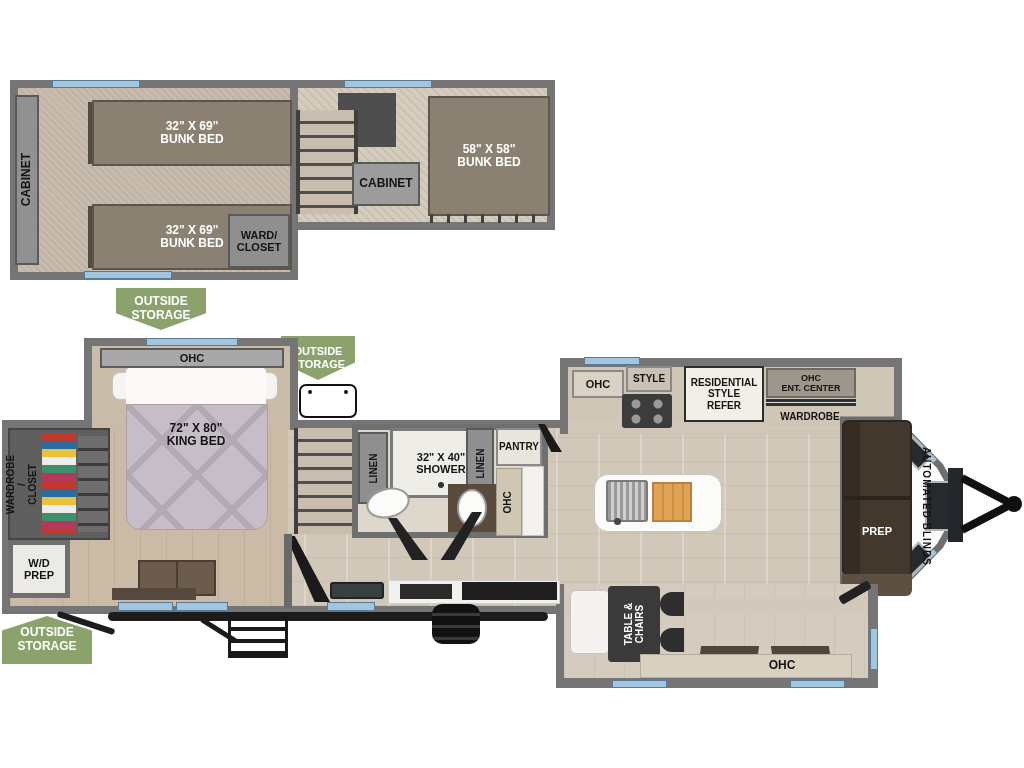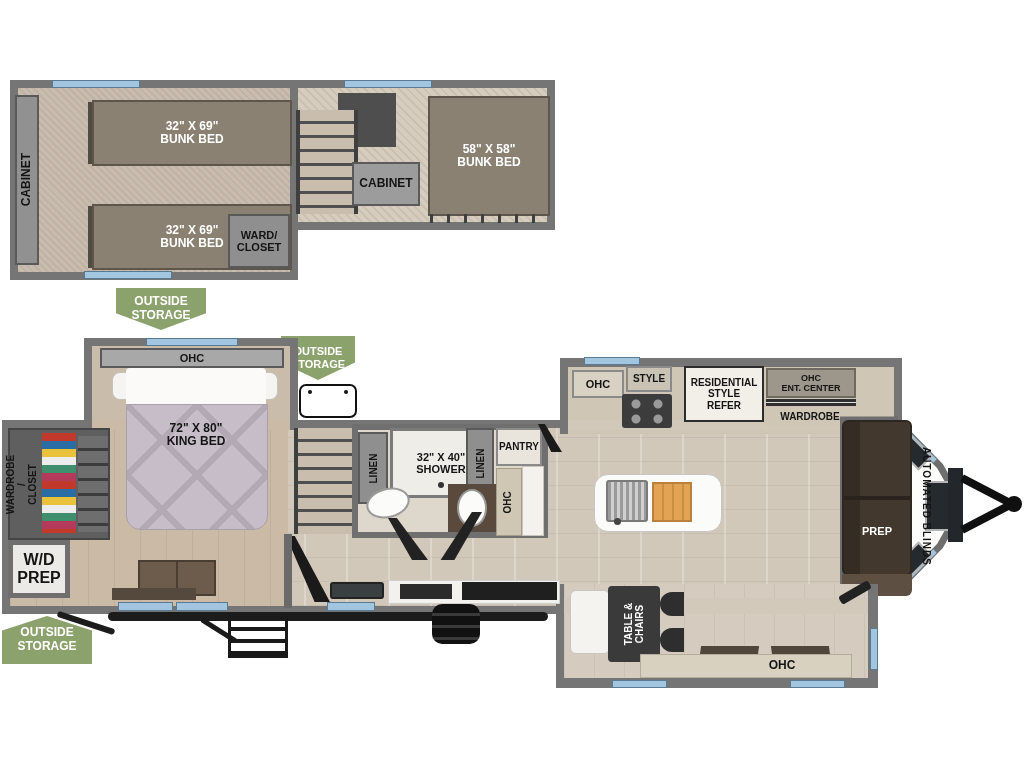--- a/index.html
+++ b/index.html
@@ -103,21 +103,21 @@
 
   <div class="abs" style="left:8px;top:428px;width:102px;height:112px;background:#5f5f5f;border:2px solid #454545;box-sizing:border-box;"></div>
   <div class="abs" style="left:42px;top:433px;width:34px;height:100px;background:repeating-linear-gradient(180deg,#c0392b 0 8px,#2a6da4 8px 16px,#e8c23a 16px 24px,#ececec 24px 32px,#3f8f6e 32px 40px,#b33a5b 40px 48px);"></div>
   <div class="abs" style="left:78px;top:436px;width:30px;height:96px;background:repeating-linear-gradient(180deg,#6e6e6e 0 12px,#3c3c3c 12px 15px);"></div>
   <div class="abs vwrap" style="left:6px;top:428px;width:32px;height:112px;">
     <span class="vrot" style="font-size:10px;">WARDROBE /
 CLOSET</span>
   </div>
 
   <div class="abs vwrap" style="left:8px;top:540px;width:62px;height:58px;background:#eceae6;border:5px solid #6f6f6f;box-sizing:border-box;">
-    <span class="lbl" style="font-size:16px;">W/D
+    <span class="lbl" style="font-size:11px;">W/D
 PREP</span>
   </div>
 
   <div class="abs" style="left:138px;top:560px;width:78px;height:36px;background:#6d5b4b;border:2px solid #4a3d32;box-sizing:border-box;background-image:linear-gradient(90deg,transparent 48%,#4a3d32 48%,#4a3d32 52%,transparent 52%);"></div>
   <div class="abs" style="left:112px;top:588px;width:84px;height:12px;background:#55493d;"></div>
   <div class="abs" style="left:286px;top:536px;width:44px;height:66px;background:#1a1a1a;clip-path:polygon(0 0,20% 0,100% 100%,65% 100%);"></div>
   <div class="abs wall2" style="left:284px;top:534px;width:8px;height:74px;"></div>
 
   <div class="abs stairs" style="left:294px;top:428px;width:62px;height:106px;"></div>
 

